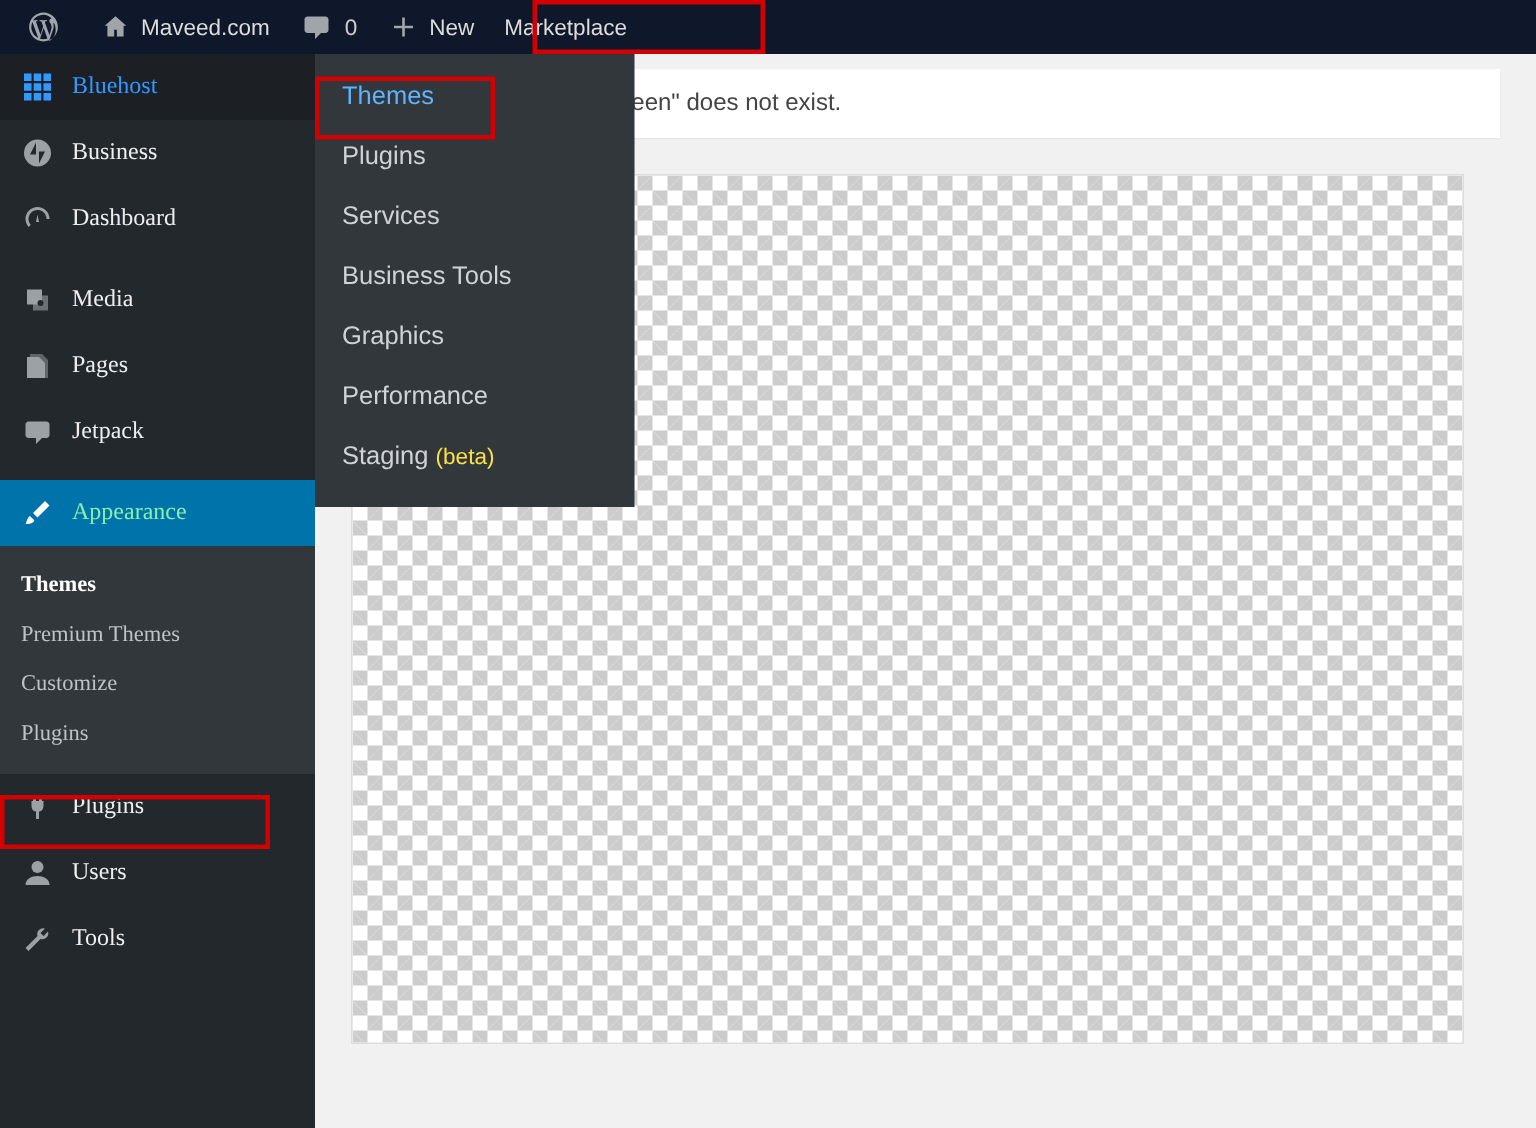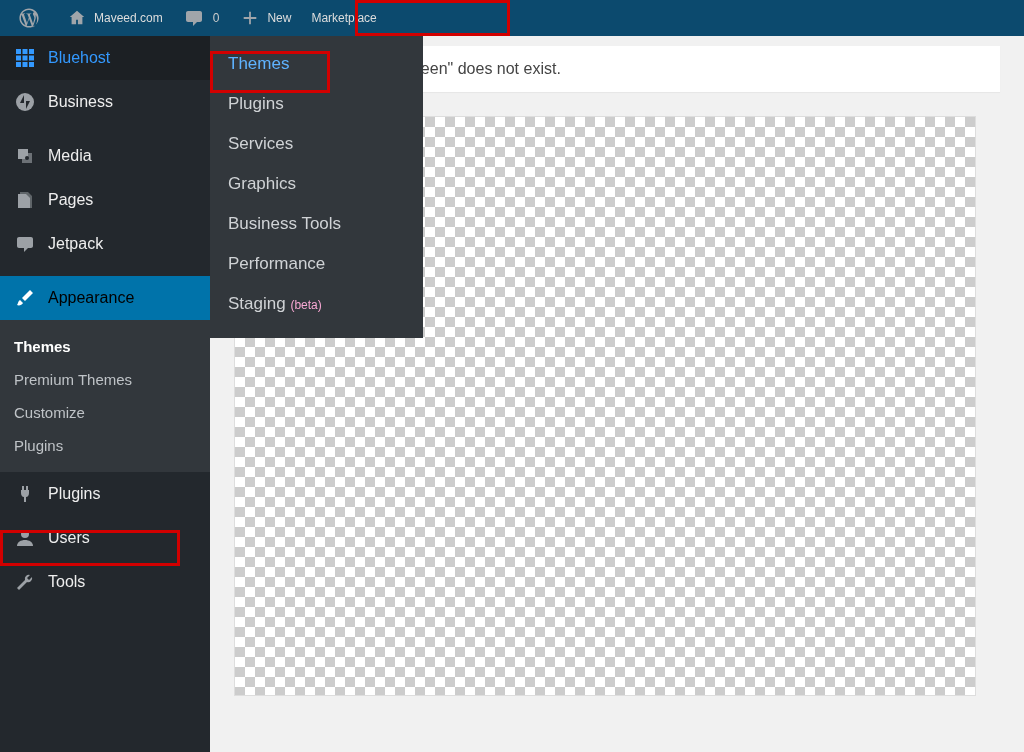--- a/index.html
+++ b/index.html
@@ -1,46 +1,46 @@
 <!DOCTYPE html>
 <html><head>
 <meta charset="utf-8">
 <style>
   html,body{margin:0;padding:0;font-family:-apple-system,"Helvetica Neue",Arial,sans-serif;background:#f1f1f1;}
   *{box-sizing:border-box;}
   .viewport{width:1024px;height:752px;position:relative;overflow:hidden;background:#f1f1f1;}
 
   
-  .adminbar{position:absolute;top:0;left:0;right:0;height:36px;background:#0c4a6e;color:#eee;display:flex;align-items:center;padding-left:8px;font-size:12px;z-index:50;}
+  .adminbar{position:absolute;top:0;left:0;right:0;height:36px;background:#0f172a;color:#eee;display:flex;align-items:center;padding-left:8px;font-size:15px;z-index:50;}
   .adminbar .item{display:flex;align-items:center;height:36px;padding:0 10px;color:#ddd;cursor:pointer;}
   .adminbar .ic{display:inline-flex;align-items:center;justify-content:center;width:22px;height:22px;margin-right:6px;color:#aaa;}
   .adminbar .count{color:#ccc;margin-left:2px;}
   .adminbar svg{fill:#a0a5aa;}
 
   
-  .sidebar{position:absolute;top:36px;left:0;width:210px;bottom:0;background:#23282d;color:#eee;z-index:40;}
+  .sidebar{position:absolute;top:36px;left:0;width:210px;bottom:0;background:#23282d;color:#eee;z-index:40;font-family:Liberation Serif, serif;}
   .side-item{display:flex;align-items:center;height:44px;padding:0 14px;font-size:16px;color:#eee;cursor:pointer;position:relative;}
   .side-item .sic{width:22px;height:22px;margin-right:12px;display:inline-flex;align-items:center;justify-content:center;}
   .side-item .sic svg{fill:#9ca1a6;width:20px;height:20px;}
   .side-item.highlight{color:#3399ff;}
   .side-item.highlight .sic svg{fill:#3399ff;}
   .side-item.hover{background:#1c2024;}
   .side-spacer{height:10px;}
-  .side-open{background:#0073aa;color:#000000;text-align:right;}
+  .side-open{background:#0073aa;color:#86efac;text-align:right;}
   .side-open .sic svg{fill:#fff;}
   .side-open::after{content:"";position:absolute;right:-8px;top:50%;transform:translateY(-50%);border:8px solid transparent;border-right-color:#f1f1f1;}
   .submenu{background:#32373c;padding:10px 0;}
   .sub-item{padding:8px 14px;font-size:15px;color:#bfc3c7;cursor:pointer;}
   .sub-item.current{color:#fff;font-weight:600;}
 
   
   .flyout{position:absolute;top:36px;left:210px;width:213px;background:#32373c;z-index:45;padding:8px 0 14px;}
   .fly-item{padding:10px 18px;font-size:17px;color:#d0d3d6;cursor:pointer;}
   .fly-item.first{color:#5fb3ff;}
-  .fly-item .beta{font-size:12px;color:#f9a8d4;}
+  .fly-item .beta{font-size:15px;color:#fde047;}
 
   
   .redbox{position:absolute;border:3px solid #d20000;z-index:60;pointer-events:none;}
 
   
   .content{position:absolute;top:36px;left:210px;right:0;bottom:0;background:#f1f1f1;padding:0;}
   .errorbox{margin:10px 24px 24px 24px;background:#fff;border-left:4px solid #dc3232;padding:14px 18px;font-size:16px;color:#444;box-shadow:0 1px 1px rgba(0,0,0,.04);}
   .preview{margin:24px;width:742px;height:580px;background-color:#fff;
     background-image:
       linear-gradient(45deg,#ccc 25%,transparent 25%),
@@ -113,20 +113,28 @@
     <div class="side-item">
       <span class="sic">
         <svg viewBox="0 0 20 20">
             <circle cx="10" cy="10" r="9"></circle>
             <polygon fill="#23282d" points="9,3 9,11 5,11"></polygon>
             <polygon fill="#23282d" points="11,17 11,9 15,9"></polygon>
           </svg>
       </span>
       <span>Business</span>
     </div>
+    <div class="side-item">
+      <span class="sic">
+        <svg viewBox="0 0 20 20">
+            <path d="M10 2a8 8 0 00-8 8c0 2 .8 3.9 2.1 5.3l1.4-1.4A6 6 0 1116 10h2a8 8 0 00-8-8zm0 5l1 5h-2l1-5z"></path>
+          </svg>
+      </span>
+      <span>Dashboard</span>
+    </div>
     <div class="side-spacer"></div>
     <div class="side-item">
       <span class="sic">
         <svg viewBox="0 0 20 20">
             <path d="M3 3h10v10H3z"></path>
             <path d="M7 7h10v10H7z" opacity=".6"></path>
             <circle cx="12" cy="12" r="2" fill="#23282d"></circle>
           </svg>
       </span>
       <span>Media</span>
@@ -187,22 +195,22 @@
           </svg>
       </span>
       <span>Tools</span>
     </div>
   </div>
 
   <div class="flyout">
     <div class="fly-item first">Themes</div>
     <div class="fly-item">Plugins</div>
     <div class="fly-item">Services</div>
+    <div class="fly-item">Business Tools</div>
     <div class="fly-item">Graphics</div>
-    <div class="fly-item">Business Tools</div>
     <div class="fly-item">Performance</div>
     <div class="fly-item">
       <span>Staging</span>
       <span class="beta">(beta)</span>
     </div>
   </div>
 
   <div class="content">
     <div class="errorbox">
       <span>directory "twentyseventeen" does not exist.</span>

